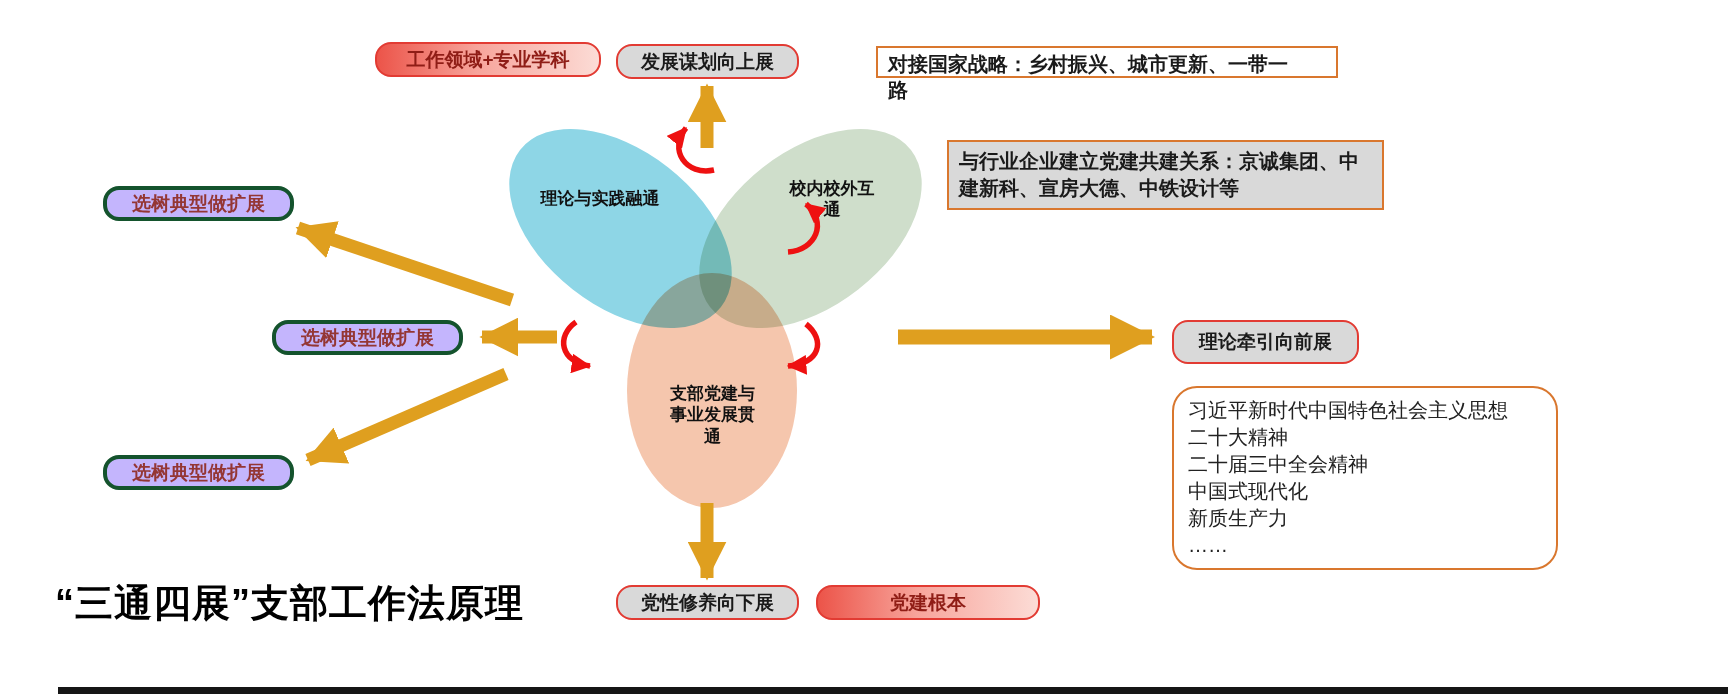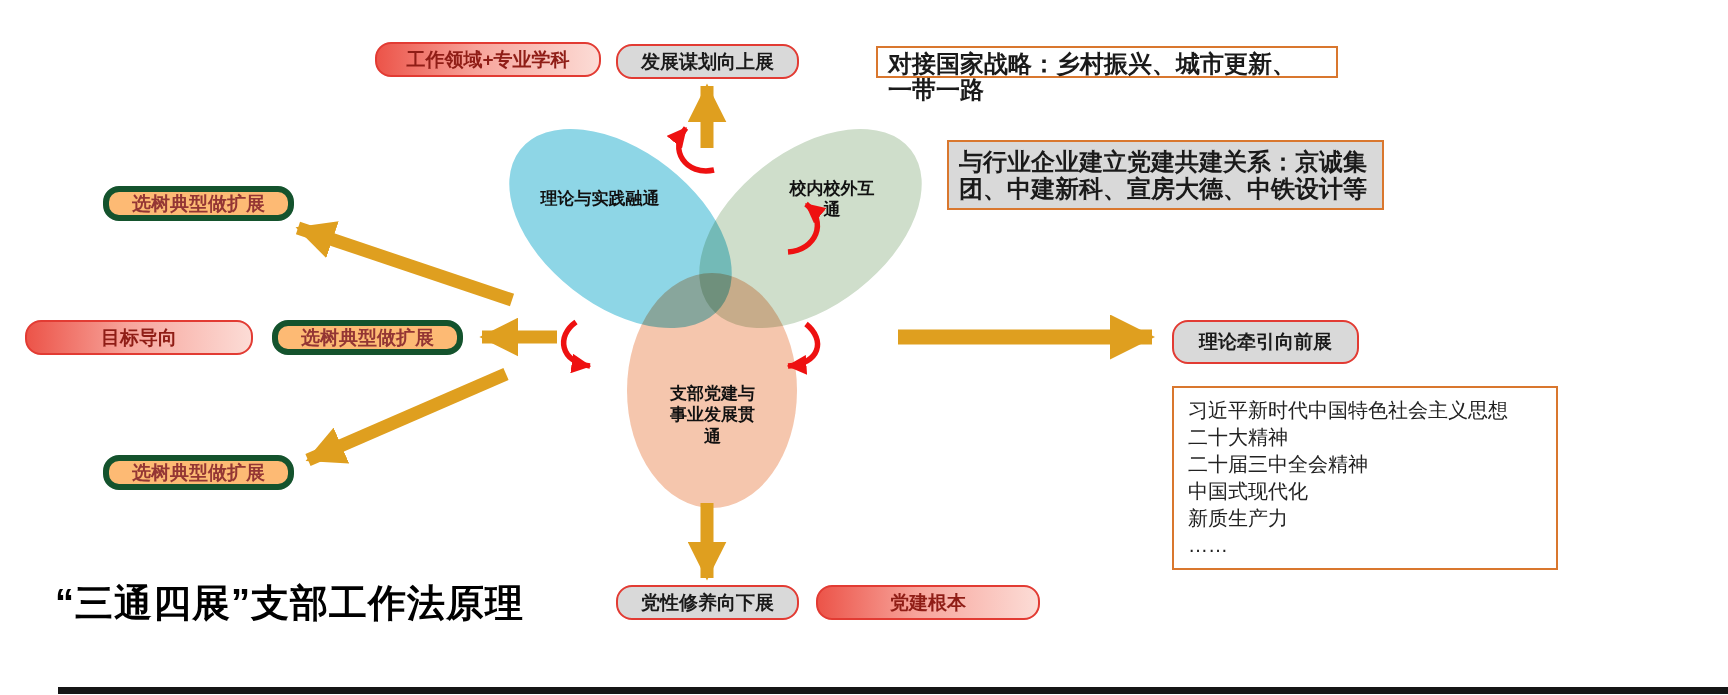--- a/index.html
+++ b/index.html
@@ -32,39 +32,39 @@
   
   .box{
     position:absolute;z-index:6;display:flex;align-items:center;justify-content:center;
     font-weight:bold;text-align:center;box-sizing:border-box;border-radius:16px;
   }
   .red-tag{
     background:linear-gradient(90deg,#ec5449 0%,#f7a49b 45%,#fcdcd6 100%);
     border:2px solid #e23b33;color:#8f1d16;font-size:19px;
   }
   .gray-box{background:#d9d9d9;border:2px solid #e23b33;color:#1a1a1a;font-size:19px;}
-  .white-box{background:#fdba74;border:6px solid #14532d;color:#943634;font-size:19px;}
+  .white-box{background:#c4b5fd;border:4px solid #14532d;color:#943634;font-size:19px;}
   .orange-box{
     position:absolute;z-index:6;background:#ffffff;border:2px solid #d9772e;
-    color:#1a1a1a;font-size:24px;font-weight:bold;box-sizing:border-box;
+    color:#1a1a1a;font-size:20px;font-weight:bold;box-sizing:border-box;
   }
   .orange-gray{background:#d9d9d9;}
   
   .tag-workfield{left:375px;top:42px;width:226px;height:35px;}
   .dir-up{left:616px;top:44px;width:183px;height:35px;}
   .strategy-box{left:876px;top:46px;width:462px;height:32px;padding:3px 10px;overflow:visible;}
   .strategy-text{width:414px;line-height:26px;}
   .enterprise-box{left:947px;top:140px;width:437px;padding:6px 10px;line-height:27px;}
   .expand-1{left:103px;top:186px;width:191px;height:35px;}
   .tag-goal{left:25px;top:320px;width:228px;height:35px;}
   .expand-2{left:272px;top:320px;width:191px;height:35px;}
   .expand-3{left:103px;top:455px;width:191px;height:35px;}
   .dir-forward{left:1172px;top:320px;width:187px;height:44px;}
   .tag-system{left:1375px;top:320px;width:166px;height:35px;}
-  .theory-box{left:1172px;top:386px;width:386px;padding:9px 14px;font-weight:normal;color:#222;font-size:20px;line-height:27px;}
+  .theory-box{left:1172px;top:386px;width:386px;padding:9px 14px;font-weight:normal;color:#222;font-size:20px;line-height:27px;border-radius:25px;}
   .theory-box div{white-space:nowrap;}
   .dir-down{left:616px;top:585px;width:183px;height:35px;}
   .tag-root{left:816px;top:585px;width:224px;height:35px;}
   .page-title{
     position:absolute;left:55px;top:578px;z-index:6;font-size:38px;font-weight:bold;color:#000;
     letter-spacing:1px;
   }
   .footer-line{position:absolute;left:58px;top:687px;width:1670px;height:7px;background:#161616;z-index:2;}
 </style>
 </head>
@@ -106,21 +106,20 @@
 
 
   <div class="box red-tag tag-workfield">工作领域+专业学科</div>
   <div class="box gray-box dir-up">发展谋划向上展</div>
   <div class="orange-box strategy-box">
     <div class="strategy-text">对接国家战略：乡村振兴、城市更新、一带一路</div>
   </div>
   <div class="orange-box orange-gray enterprise-box">与行业企业建立党建共建关系：京诚集团、中建新科、宣房大德、中铁设计等</div>
 
   <div class="box white-box expand-1">选树典型做扩展</div>
-  <div class="box red-tag tag-goal">目标导向</div>
   <div class="box white-box expand-2">选树典型做扩展</div>
   <div class="box white-box expand-3">选树典型做扩展</div>
 
   <div class="box gray-box dir-forward">理论牵引向前展</div>
   <div class="orange-box theory-box">
       <div>习近平新时代中国特色社会主义思想</div>
       <div>二十大精神</div>
       <div>二十届三中全会精神</div>
       <div>中国式现代化</div>
       <div>新质生产力</div>

